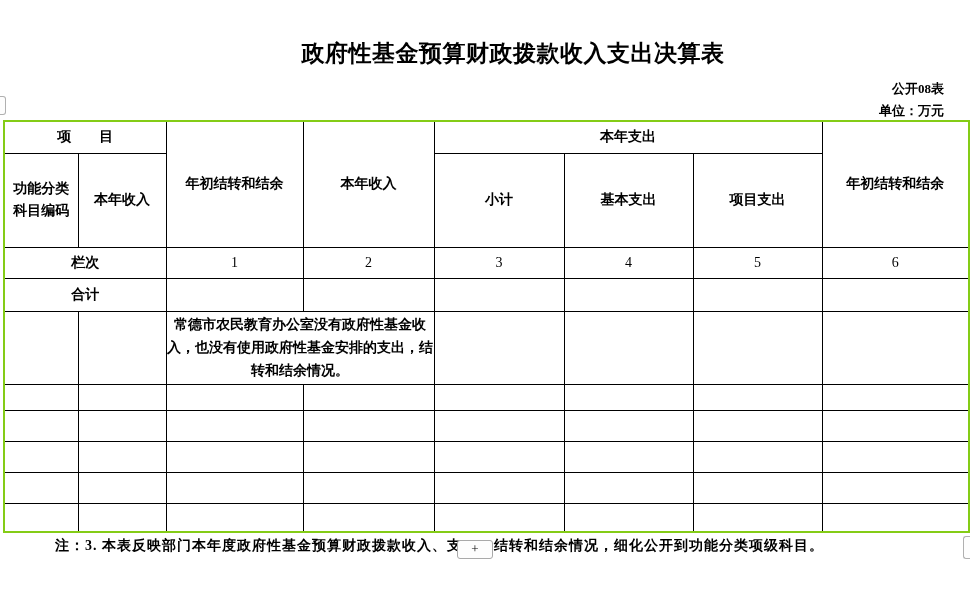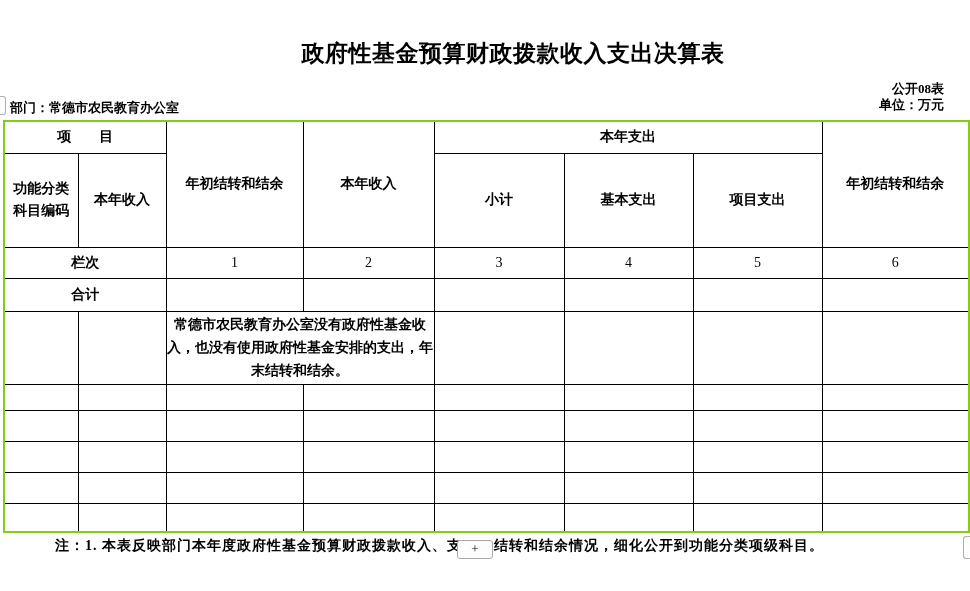--- a/index.html
+++ b/index.html
@@ -6,21 +6,21 @@
   .screen{
     position:relative;width:970px;height:591px;background:#ffffff;
     font-family:"Liberation Serif","DejaVu Serif",serif;color:#000;overflow:hidden;
   }
   .doc-title{
     position:absolute;top:38px;left:0;width:100%;text-align:center;
     font-size:23px;font-weight:bold;letter-spacing:0.5px;margin-left:28px;
   }
   .meta-right{position:absolute;right:26px;text-align:center;font-size:13px;font-weight:bold;}
   .meta-code{top:80px;}
-  .meta-unit{top:96px;}
+  .meta-unit{top:102px;}
   .meta-dept{position:absolute;left:10px;top:99px;font-size:13px;font-weight:bold;}
   table.report{
     position:absolute;left:3px;top:120px;width:965px;
     border-collapse:collapse;table-layout:fixed;border:2px solid #84cc16;
   }
   .report th,.report td{
     border:1px solid #000;font-size:14px;text-align:center;vertical-align:middle;
     padding:0;overflow:hidden;
   }
   .report th{font-weight:bold;}
@@ -56,21 +56,20 @@
 </style>
 </head>
 <body>
 
 <div class="screen">
 
   <div class="doc-title">政府性基金预算财政拨款收入支出决算表</div>
 
   <div class="meta-right meta-code">公开08表</div>
   <div class="meta-right meta-unit">单位：万元</div>
-  <div class="meta-dept">部门：常德市农民教育办公室</div>
 
   <div class="edge-btn edge-btn-left"></div>
 
   <table class="report">
     <colgroup>
       <col style="width:74px">
         <col style="width:88px">
         <col style="width:137px">
         <col style="width:131px">
       <col style="width:130px">
@@ -108,21 +107,21 @@
         <td></td>
         <td></td>
         <td></td>
         <td></td>
         <td></td>
         <td></td>
       </tr>
       <tr style="height:73px">
         <td></td>
         <td></td>
-        <td colspan="2" class="note-cell">常德市农民教育办公室没有政府性基金收入，也没有使用政府性基金安排的支出，年末结转和结余。</td>
+        <td colspan="2" class="note-cell">常德市农民教育办公室没有政府性基金收入，也没有使用政府性基金安排的支出，结转和结余情况。</td>
         <td></td>
         <td></td>
         <td></td>
         <td></td>
       </tr>
       <tr style="height:26px">
         <td></td>
           <td></td>
         <td></td>
           <td></td>
@@ -167,17 +166,17 @@
         <td></td>
           <td></td>
         <td></td>
           <td></td>
         <td></td>
           <td></td>
       </tr>
     </tbody>
   </table>
 
-  <div class="footnote footnote-1"><span>注：1. 本表反映部门本年度政府性基金预算财政拨款收入、支</span><span class="plus-btn">+</span><span>结转和结余情况，细化公开到功能分类项级科目。</span></div>
+  <div class="footnote footnote-1"><span>注：3. 本表反映部门本年度政府性基金预算财政拨款收入、支</span><span class="plus-btn">+</span><span>结转和结余情况，细化公开到功能分类项级科目。</span></div>
 
   <div class="edge-btn edge-btn-right"></div>
 
 </div>
 
 </body></html>

